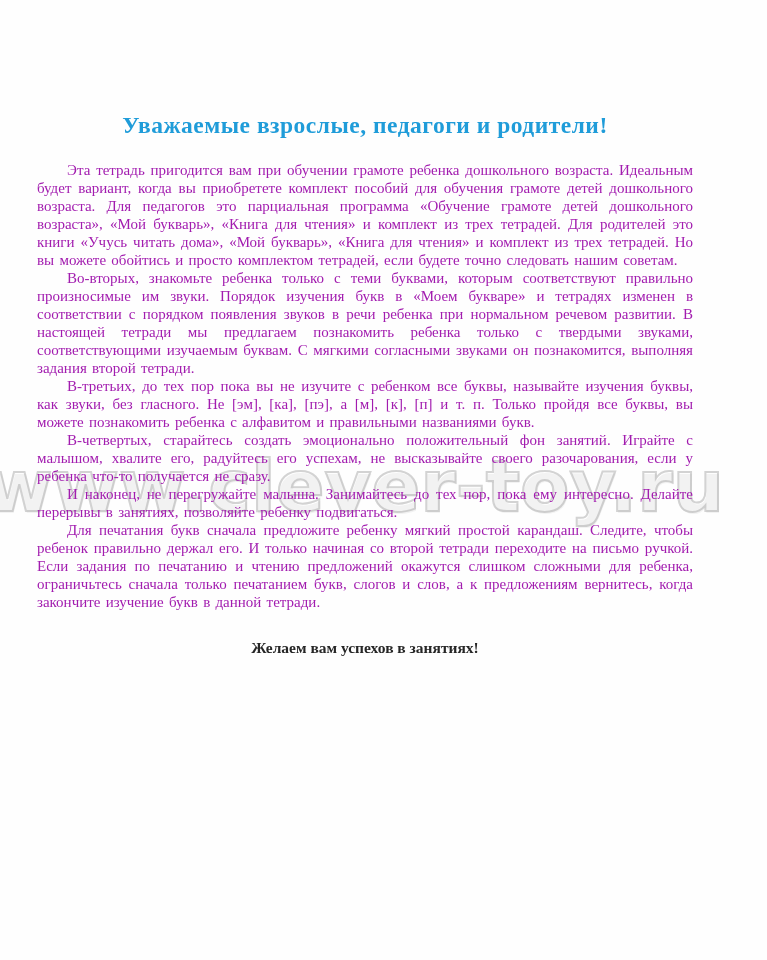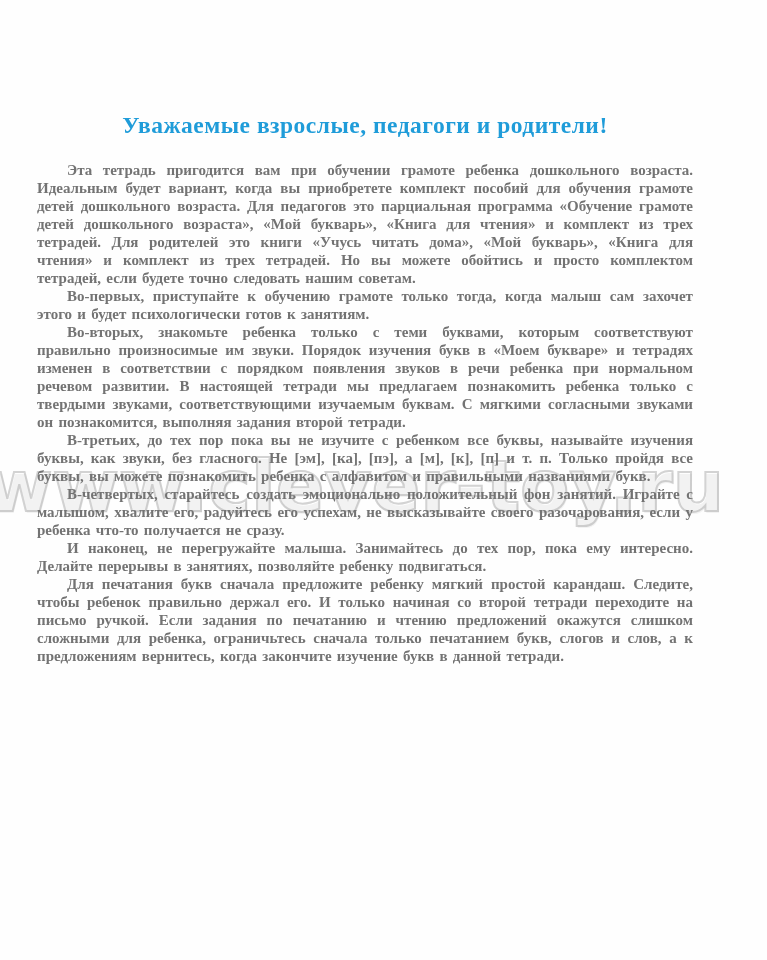--- a/index.html
+++ b/index.html
@@ -29,23 +29,22 @@
     letter-spacing: 0.5px;
     color: #1f9cd9;
     font-family: "Liberation Serif", serif;
   }
   .body-text p {
     margin: 0;
     text-indent: 30px;
     text-align: justify;
     font-size: 15px;
     line-height: 18px;
-    color: #737373;
+    color: #a21caf;
     word-spacing: 1.5px;
-    font-weight: bold;
   }
   .closing {
     margin-top: 28px;
     text-align: center;
     font-weight: bold;
     font-size: 15.5px;
     color: #262626;
   }
   .watermark {
     position: absolute;
@@ -68,23 +67,23 @@
 
 <div class="page">
 
   <div class="watermark">www.clever-toy.ru</div>
 
   <div class="content">
     <h1 class="title">Уважаемые взрослые, педагоги и родители!</h1>
 
     <div class="body-text">
       <p>Эта тетрадь пригодится вам при обучении грамоте ребенка дошкольного возраста. Идеальным будет вариант, когда вы приобретете комплект пособий для обучения грамоте детей дошкольного возраста.  Для педагогов это парциальная программа «Обучение грамоте детей дошкольного возраста», «Мой букварь», «Книга для чтения» и комплект из трех тетрадей. Для родителей это книги «Учусь читать дома», «Мой букварь», «Книга для чтения» и комплект из трех тетрадей. Но вы можете обойтись и просто комплектом тетрадей, если будете точно следовать нашим  советам.</p>
-      <p>Во-первых, приступайте к обучению грамоте только тогда, когда малыш сам  захочет этого и будет психологически готов к занятиям.</p>
       <p>Во-вторых, знакомьте ребенка только с теми буквами, которым соответствуют правильно произносимые им звуки. Порядок изучения букв в «Моем букваре» и тетрадях изменен в соответствии с порядком появления звуков в речи ребенка при нормальном речевом развитии. В настоящей тетради мы предлагаем познакомить ребенка только с твердыми звуками, соответствующими изучаемым буквам. С мягкими согласными звуками он познакомится, выполняя задания второй тетради.</p>
       <p>В-третьих, до тех пор пока вы не изучите с ребенком все буквы, называйте изучения буквы, как звуки, без гласного. Не [эм], [ка], [пэ], а [м], [к], [п] и т. п. Только пройдя все буквы, вы можете познакомить ребенка с алфавитом и правильными названиями букв.</p>
       <p>В-четвертых, старайтесь создать эмоционально положительный фон занятий. Играйте с малышом, хвалите его, радуйтесь его успехам, не высказывайте своего разочарования, если у ребенка что-то получается не сразу.</p>
       <p>И наконец, не перегружайте малыша. Занимайтесь до тех пор, пока ему интересно. Делайте перерывы в занятиях, позволяйте ребенку подвигаться.</p>
       <p>Для печатания букв сначала предложите ребенку мягкий простой карандаш. Следите, чтобы ребенок правильно держал его. И только начиная со второй тетради переходите на письмо ручкой. Если задания по печатанию и чтению предложений окажутся слишком сложными для ребенка, ограничьтесь сначала только печатанием букв, слогов и слов, а к предложениям вернитесь, когда закончите изучение букв в данной тетради.</p>
     </div>
 
+    <div class="closing">Желаем вам успехов в занятиях!</div>
   </div>
 
 </div>
 
 </body></html>

